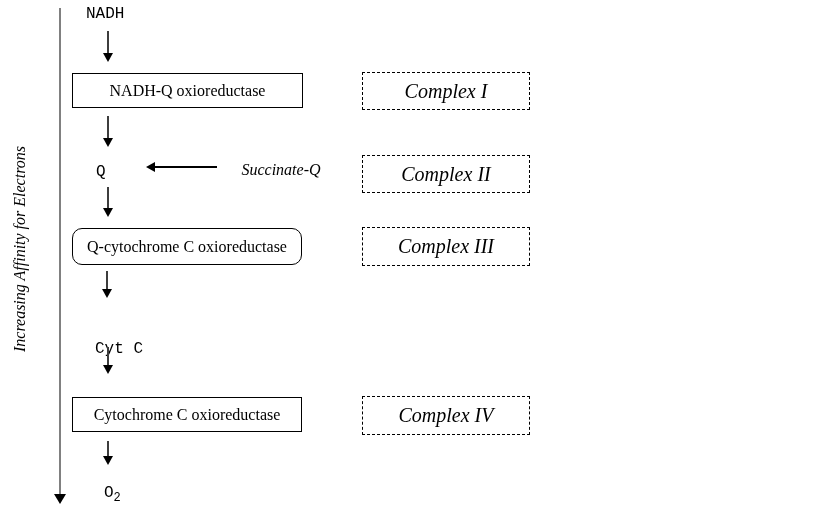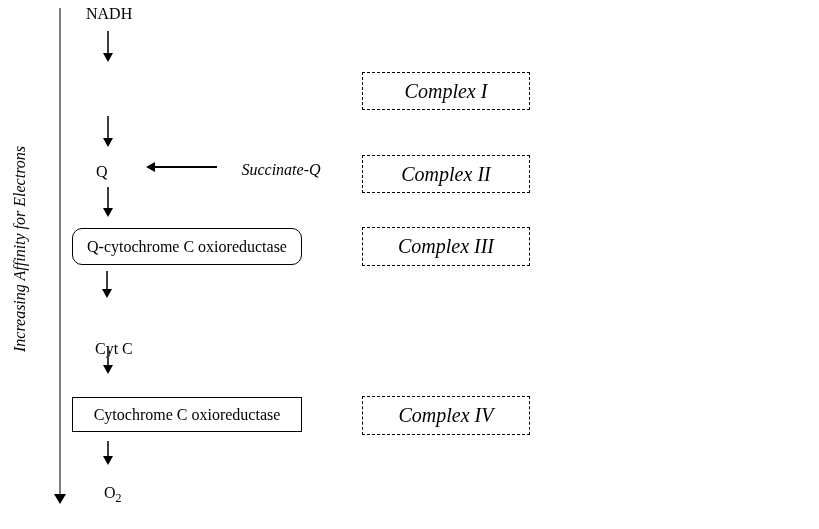--- a/index.html
+++ b/index.html
@@ -14,20 +14,21 @@
     background: #ffffff;
     font-family: "Liberation Serif", "DejaVu Serif", serif;
     color: #000000;
     overflow: hidden;
   }
   .txt {
     position: absolute;
     font-size: 16px;
     line-height: 18px;
     white-space: nowrap;
+    font-family: Liberation Mono, monospace;
   }
   
   .axis-line {
     position: absolute;
     left: 59px;
     top: 8px;
     width: 2px;
     height: 487px;
     background: #808080;
   }
@@ -123,20 +124,23 @@
 <div class="canvas">
 
   <div class="axis-line"></div>
   <div class="axis-head"></div>
   <div class="axis-label">Increasing Affinity for Electrons</div>
 
   <div class="txt" style="left:86px; top:5px;">NADH</div>
 
   <div class="arrow-down" style="left:107px; top:31px; height:22px;"></div>
 
+  <div class="solid-box" style="left:72px; top:73px; width:229px; height:33px;">
+    <span>NADH-Q oxioreductase</span>
+  </div>
 
   <div class="arrow-down" style="left:107px; top:116px; height:22px;"></div>
 
   <div class="txt" style="left:96px; top:163px;">Q</div>
 
   <div class="arrow-left" style="left:155px; top:166px; width:62px;"></div>
   <div class="two-line" style="left:234px; top:159px; width:94px;">
     <div>Succinate-Q</div>
   </div>
 

